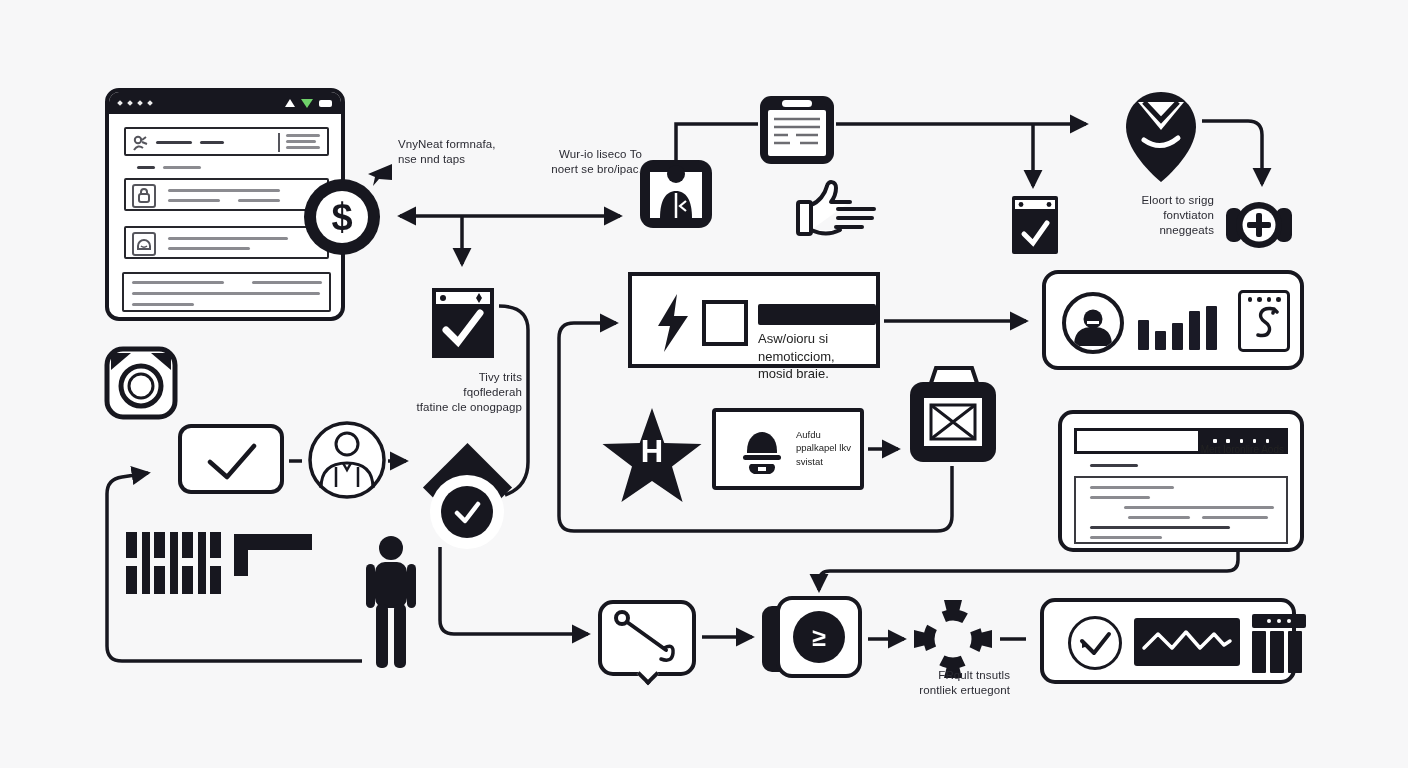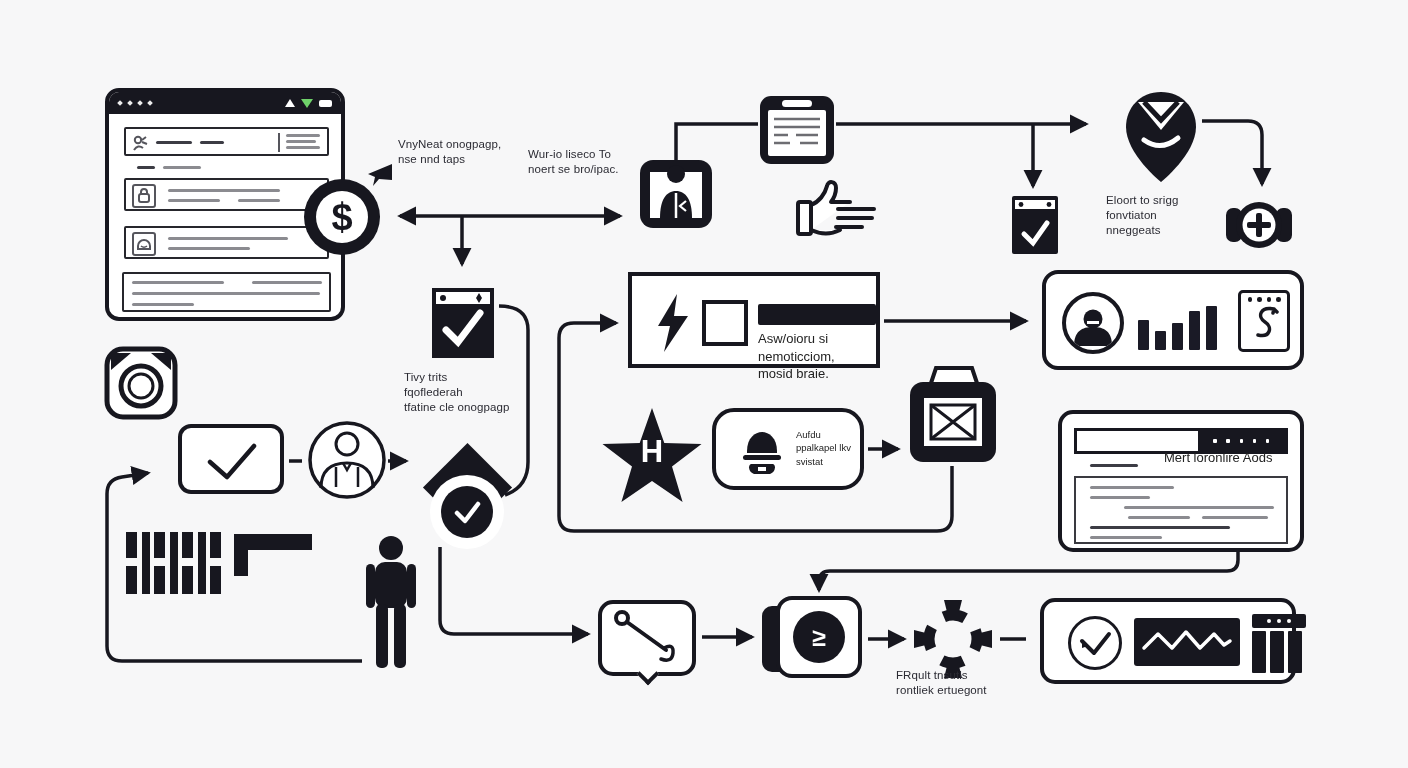--- a/index.html
+++ b/index.html
@@ -8,21 +8,21 @@
     --line:#8b8b90;
     --dline:#3c3c44;
     --green:#6fd26a;
   }
   *{box-sizing:border-box;margin:0;padding:0}
   html,body{background:var(--bg);font-family:"Liberation Sans","DejaVu Sans",sans-serif;}
   #canvas{position:relative;width:1408px;height:768px;background:var(--bg);overflow:hidden}
   #connectors{position:absolute;left:0;top:0;z-index:1}
   .node{position:absolute;z-index:2}
   .note{position:absolute;z-index:3;font-size:11.5px;line-height:1.32;color:#2b2b33;white-space:pre-line;font-weight:500;letter-spacing:.1px}
-  .center{text-align:left}
+  .center{text-align:right}
 
   
   .browser1{left:105px;top:88px;width:240px;height:233px;border:4px solid var(--ink);border-radius:14px;background:#fff;overflow:hidden}
   .b1-bar{height:22px;background:var(--ink);display:flex;align-items:center;justify-content:space-between;padding:0 9px}
   .b1-glyphs{display:flex;gap:6px;align-items:center}
   .b1-glyphs i{display:block;width:4px;height:4px;background:#fff;transform:rotate(45deg);opacity:.92}
   .b1-status{display:flex;gap:6px;align-items:center}
   .tri-up{width:0;height:0;border-left:5px solid transparent;border-right:5px solid transparent;border-bottom:8px solid #fff}
   .tri-dn{width:0;height:0;border-left:6px solid transparent;border-right:6px solid transparent;border-top:9px solid var(--green)}
   .batt{width:13px;height:7px;background:#fff;border-radius:2px}
@@ -46,39 +46,39 @@
   .avatar-box{left:1042px;top:270px;width:262px;height:100px;border:4px solid var(--ink);border-radius:16px;background:#fff}
   .av-circle{position:absolute;left:16px;top:18px;width:62px;height:62px;border:4px solid var(--ink);border-radius:50%;overflow:hidden;background:#fff}
   .bars{position:absolute;left:92px;top:26px;width:86px;height:50px;display:flex;align-items:flex-end;gap:6px}
   .bars i{display:block;width:11px;background:#1a1a26;border-radius:1px}
   .win-s{position:absolute;left:192px;top:16px;width:52px;height:62px;border:3.5px solid var(--ink);border-radius:5px;background:#fff}
   .win-s .dots{display:flex;gap:5px;justify-content:center;padding-top:4px}
   .win-s .dots i{width:4.5px;height:4.5px;border-radius:50%;background:var(--ink)}
 
   
   .check-box{left:178px;top:424px;width:106px;height:70px;border:4px solid var(--ink);border-radius:13px;background:#fff}
-  .aufdu-box{left:712px;top:408px;width:152px;height:82px;border:4px solid var(--ink);border-radius:22px;background:#fff}
+  .aufdu-box{left:712px;top:408px;width:152px;height:82px;border:4px solid var(--ink);border-radius:4px;background:#fff}
   .aufdu-text{position:absolute;left:80px;top:16px;width:66px;font-size:9.5px;line-height:1.4;color:#222;white-space:pre-line}
   .wand-box{left:598px;top:600px;width:98px;height:76px;border:4px solid var(--ink);border-radius:15px;background:#fff}
   .bubble-tail{position:absolute;left:38px;bottom:-10px;width:16px;height:16px;background:#fff;border-right:4px solid var(--ink);border-bottom:4px solid var(--ink);transform:rotate(45deg)}
   .br-box{left:1040px;top:598px;width:256px;height:86px;border:4.5px solid var(--ink);border-radius:15px;background:#fff}
 
   
   .z-box{left:762px;top:596px;width:100px;height:84px}
   .z-tab{position:absolute;left:0;top:10px;width:62px;height:66px;background:var(--ink);border-radius:10px}
   .z-main{position:absolute;left:14px;top:0;width:86px;height:82px;background:#fff;border:4.5px solid var(--ink);border-radius:16px}
   .z-circle{position:absolute;left:50%;top:50%;transform:translate(-50%,-50%);width:52px;height:52px;border-radius:50%;background:var(--ink);color:#fff;display:flex;align-items:center;justify-content:center;font-size:25px;font-weight:700}
 
   
   .browser2{left:1058px;top:410px;width:246px;height:142px;border:4px solid var(--ink);border-radius:15px;background:#fff}
   .b2-top{position:absolute;left:12px;top:14px;width:214px;height:26px;border:3px solid var(--ink);display:flex}
   .b2-input{flex:0 0 58%;background:#fff}
   .b2-dark{flex:1;background:var(--ink);display:flex;align-items:center;justify-content:space-evenly;padding:0 6px}
   .b2-dark i{width:3.5px;height:3.5px;background:#fff;border-radius:1px}
-  .b2-caption{position:absolute;right:16px;top:36px;width:120px;font-size:13px;color:#222;}
+  .b2-caption{position:absolute;right:16px;top:30px;width:120px;font-size:10px;color:#222;text-align:right}
   .b2-content{position:absolute;left:12px;top:62px;width:214px;height:68px;border:2.5px solid #3a3a40}
 
   
   .diamond-wrap{left:414px;top:438px;width:110px;height:118px}
   .diamond{position:absolute;left:22px;top:18px;width:63px;height:63px;background:var(--ink);transform:rotate(45deg)}
   .d-circ-outer{position:absolute;left:16px;top:37px;width:74px;height:74px;border-radius:50%;background:#fff}
   .d-circ-inner{position:absolute;left:27px;top:48px;width:52px;height:52px;border-radius:50%;background:var(--ink)}
 
   
   .star-wrap{left:598px;top:404px;width:108px;height:108px}
@@ -190,21 +190,21 @@
   <div class="node dollar">
     <div class="inner">
         <span>$</span>
       </div>
   </div>
 
   <svg class="node" style="left:366px;top:162px" width="28" height="26">
     <polygon points="26,2 2,12 9,15 7,24 13,17 26,18" fill="#17171f"></polygon>
   </svg>
 
-  <div class="note" style="left:398px;top:137px;width:132px">VnyNeat onogpagp,
+  <div class="note" style="left:398px;top:137px;width:132px">VnyNeat formnafa,
 nse nnd taps</div>
   <div class="note center" style="left:528px;top:147px;width:114px">Wur-io liseco To
 noert se bro/ipac.</div>
   <div class="note center" style="left:404px;top:370px;width:118px">Tivy trits
 fqoflederah
 tfatine cle onogpagp</div>
   <div class="note center" style="left:1106px;top:193px;width:108px">Eloort to srigg
 fonvtiaton
 nneggeats</div>
   <div class="note center" style="left:896px;top:668px;width:114px">FRqult tnsutls

